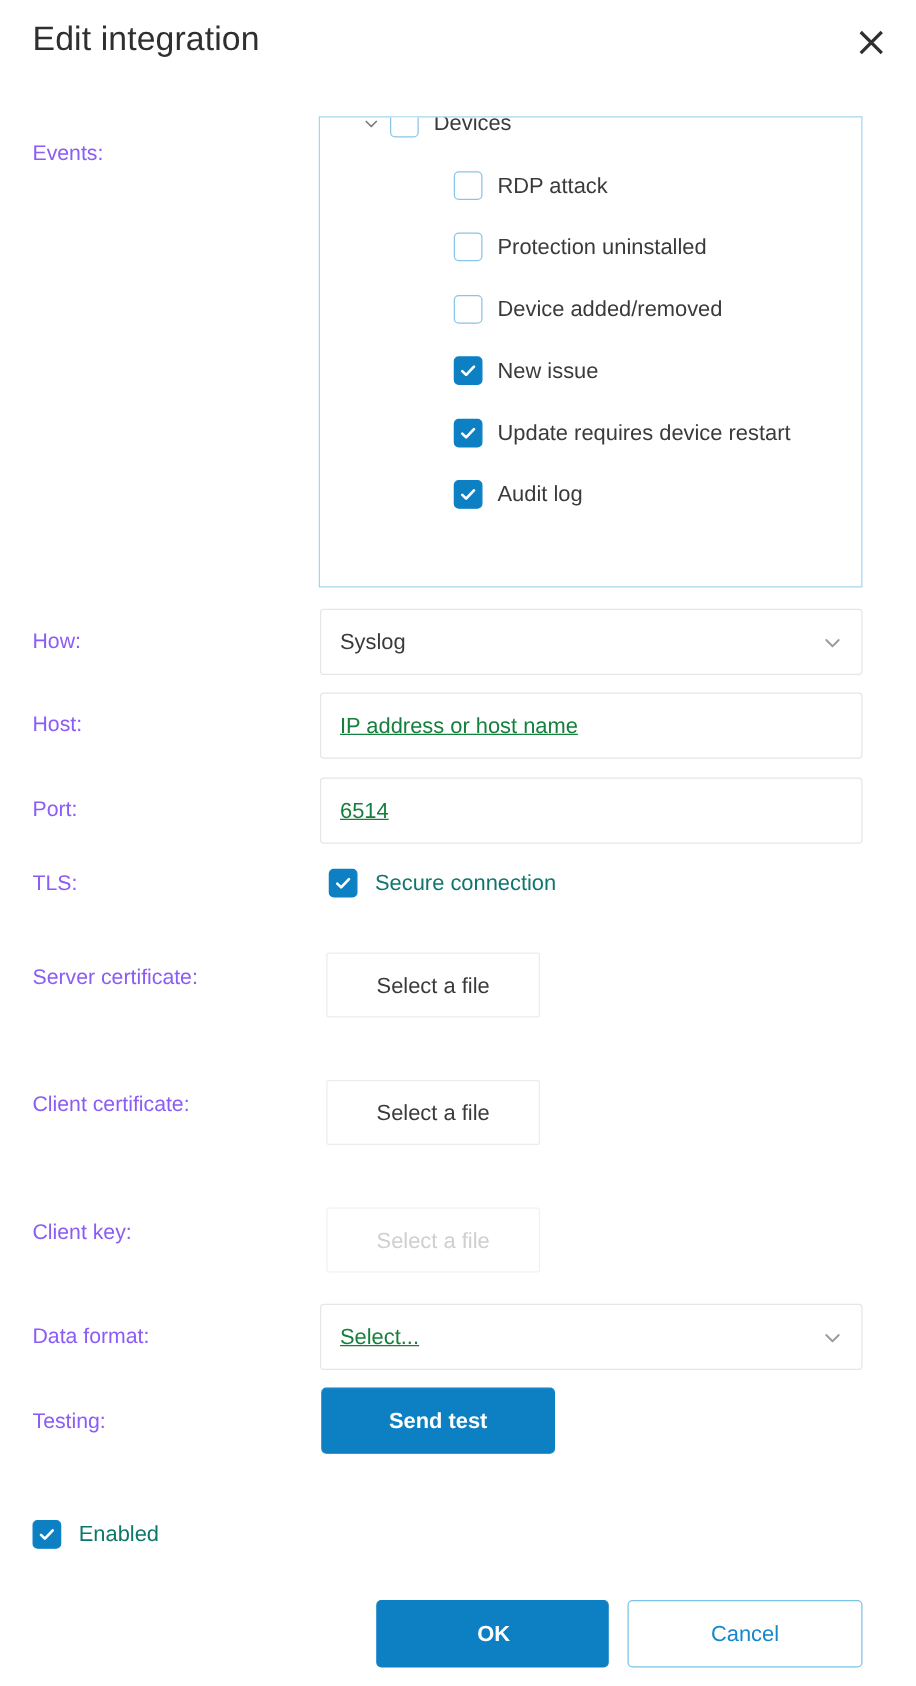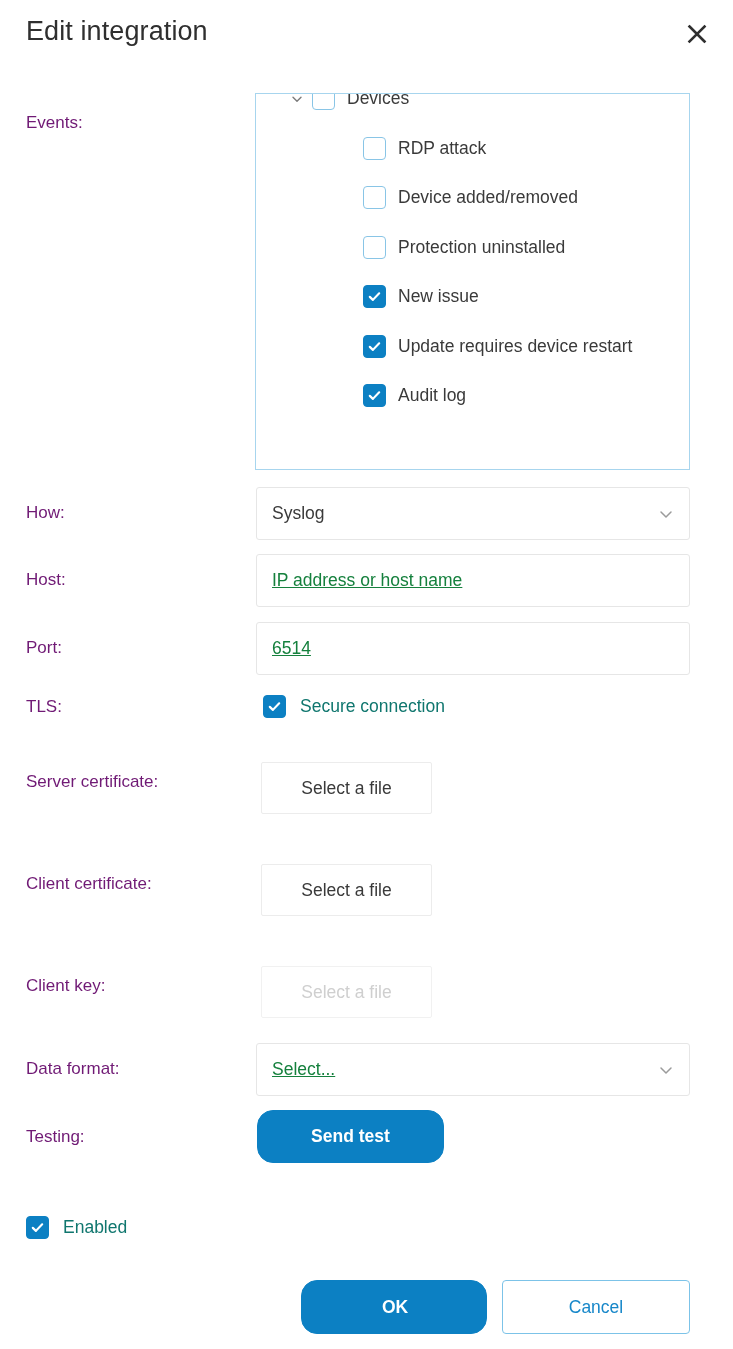--- a/index.html
+++ b/index.html
@@ -47,21 +47,21 @@
     border: none;
     padding: 0;
   }
   .close-btn svg { display: block; }
 
   
   .row-label {
     position: absolute;
     left: 26px;
     font-size: 17px;
-    color: #701a75;
+    color: #8b5cf6;
     white-space: nowrap;
   }
 
   
   .events-box {
     position: absolute;
     left: 255px;
     top: 93px;
     width: 435px;
     height: 377px;
@@ -188,21 +188,21 @@
     color: #cfcfcf;
     border-color: #f1f1f1;
     cursor: default;
   }
 
   
   .btn-primary {
     position: absolute;
     background: #0c80c3;
     border: 1px solid #0c80c3;
-    border-radius: 16px;
+    border-radius: 4px;
     color: #ffffff;
     font-size: 17.5px;
     font-weight: bold;
     font-family: "Liberation Sans", sans-serif;
     cursor: pointer;
     display: flex;
     align-items: center;
     justify-content: center;
     box-sizing: border-box;
   }
@@ -249,26 +249,26 @@
         <span class="tree-label">Devices</span>
       </div>
       <div class="tree-row level1">
         <span class="chev"></span>
         <span class="cb off"></span>
         <span class="tree-label">RDP attack</span>
       </div>
       <div class="tree-row level1">
         <span class="chev"></span>
         <span class="cb off"></span>
+        <span class="tree-label">Protection uninstalled</span>
+      </div>
+      <div class="tree-row level1">
+        <span class="chev"></span>
+        <span class="cb off"></span>
         <span class="tree-label">Device added/removed</span>
-      </div>
-      <div class="tree-row level1">
-        <span class="chev"></span>
-        <span class="cb off"></span>
-        <span class="tree-label">Protection uninstalled</span>
       </div>
       <div class="tree-row level1">
         <span class="chev"></span>
         <span class="cb on">
           <svg width="15" height="15" viewBox="0 0 16 16">
             <path d="M3 8.4 L6.3 11.6 L13 4.6" fill="none" stroke="#ffffff" stroke-width="2.3" stroke-linecap="round" stroke-linejoin="round"></path>
           </svg>
         </span>
         <span class="tree-label">New issue</span>
       </div>

